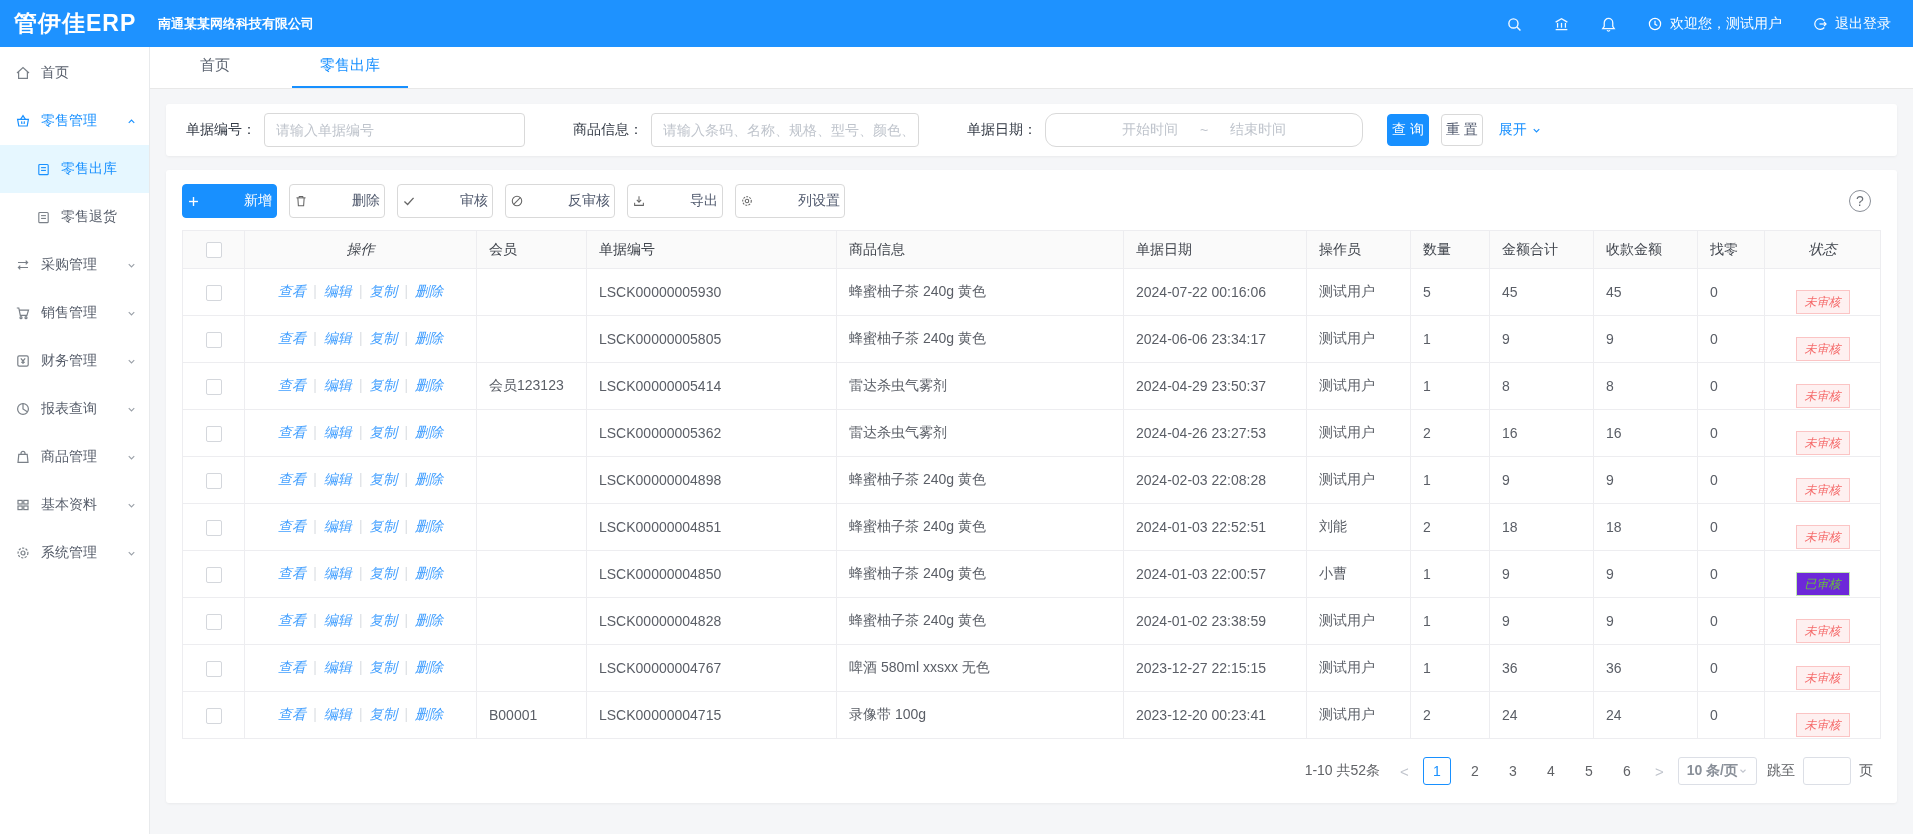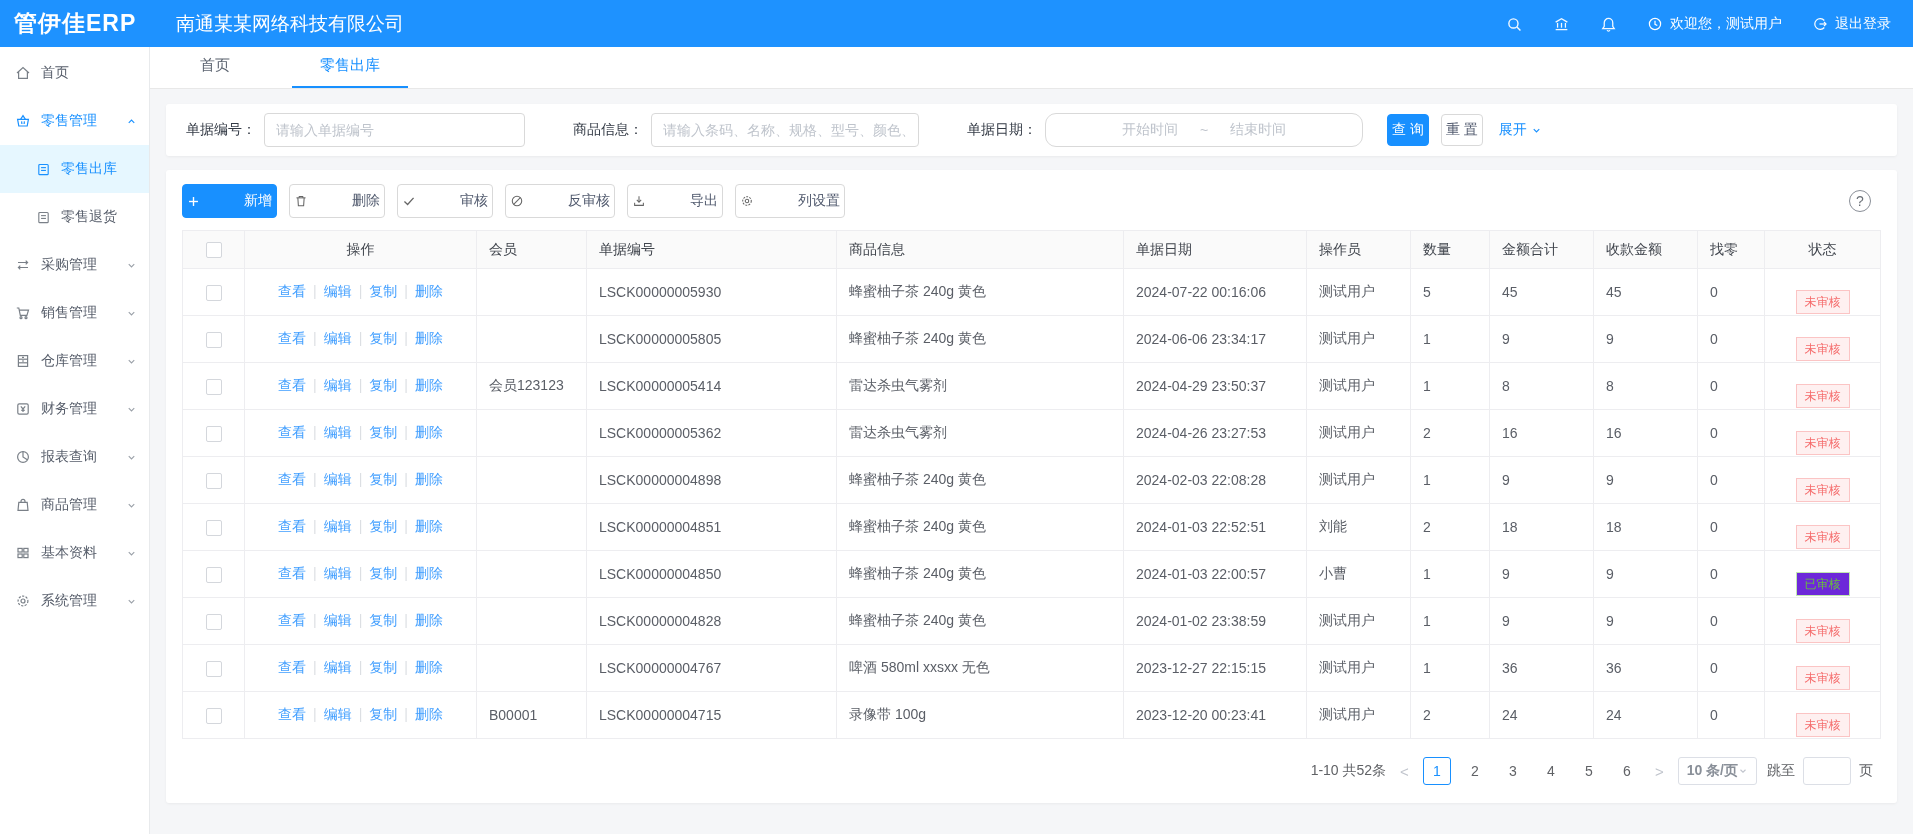--- a/index.html
+++ b/index.html
@@ -4,21 +4,21 @@
 <style>
   * { box-sizing: border-box; margin: 0; padding: 0; }
   html,body { width:1913px; height:834px; overflow:hidden;
     font-family:"Liberation Sans","DejaVu Sans",sans-serif; font-size:14px; color:#515a6e; background:#f5f6f8;}
   svg { display:block; }
 
   
   .topbar { height:47px; background:#1e92ff; display:flex; align-items:center; color:#fff; }
   .logo-area { width:150px; padding-left:14px; flex:0 0 auto; }
   .logo { font-size:23px; font-weight:bold; letter-spacing:1px; }
-  .company { font-size:19px; font-weight:400; margin-left:26px; }
+  .company { font-size:13px; font-weight:700; margin-left:8px; }
   .top-right { margin-left:auto; display:flex; align-items:flex-end; gap:30px; padding-right:22px; }
   .top-icon { cursor:pointer; opacity:.95; }
   .top-user, .top-logout { display:flex; align-items:center; gap:7px; font-size:14px; cursor:pointer; }
 
   
   .sidebar { position:absolute; left:0; top:47px; bottom:0; width:150px; background:#fff;
     border-right:1px solid #e8eaec; padding-top:2px; }
   .side-item { height:48px; display:flex; align-items:center; padding:0 12px 0 15px; cursor:pointer; color:#565d6a; }
   .side-item .sicon { margin-right:10px; color:#7a8088; }
   .side-item .slabel { font-size:14px; }
@@ -55,32 +55,32 @@
   .toolbar { display:flex; align-items:center; gap:12px; padding:4px 0 12px 0; }
   .tbtn { height:34px;gap:44px; }
   .help-circle { position:absolute; right:26px; top:20px; width:22px; height:22px; border:1px solid #8a8f98; border-radius:50%;
     color:#6b7077; font-size:14px; display:flex; align-items:center; justify-content:center; cursor:pointer; }
 
   
   table { width:100%; border-collapse:collapse; table-layout:fixed; }
   th, td { border:1px solid #ededf0; font-weight:normal; font-size:14px; }
   thead th { height:38px; background:#fafafa; color:#40454d; font-weight:500; text-align:left; padding:0 12px; }
   tbody td { height:47px; color:#5a5e66; padding:0 12px; overflow:hidden; white-space:nowrap; }
-  th.center, td.center { text-align:center; padding:0 4px; }
+  th.center, td.center { text-align:center; padding:0 4px;font-style:italic; }
   .checkbox { display:inline-block; width:16px; height:16px; border:1px solid #d4d7dc; border-radius:2px; background:#fff;
     vertical-align:middle; cursor:pointer; }
   .lnk { color:#409eff; cursor:pointer; text-decoration:none; }
   .sep { color:#dcdfe3; margin:0 7px; }
   .badge { display:inline-block; font-size:12px; line-height:1; padding:5px 8px; border-radius:0;margin-top:20px; }
   .badge.red   { color:#f56c6c; background:#fef0f0; border:1px solid #fbc4c4; }
   .badge.green { color:#67c23a; background:#6d28d9; border:1px solid #c2e7b0; }
 
   
   .pager { display:flex; align-items:center; justify-content:flex-end; gap:10px; padding:18px 8px 4px 0; color:#606266; }
-  .pg-total { }
+  .pg-total { margin-right:6px; }
   .pg-arrow { color:#c0c4cc; padding:0 4px; cursor:pointer; font-size:15px; }
   .pg-num { min-width:28px; height:28px; display:flex; align-items:center; justify-content:center; border-radius:3px;
     cursor:pointer; border:1px solid transparent; }
   .pg-num.active { border-color:#1890ff; color:#1890ff; background:#fff; }
   .pg-size { height:28px; border:1px solid #dcdfe6; border-radius:3px; padding:0 8px; display:flex; align-items:center; gap:0;
     color:#8a9099; cursor:pointer;font-weight:bold; }
   .pg-jump { display:flex; align-items:center; gap:8px; }
   .pg-jump input { width:48px; height:28px; border:1px solid #dcdfe6; border-radius:3px; outline:none; padding:0 6px; }
 </style>
 </head>
@@ -197,37 +197,20 @@
   </div>
   <div class="side-item">
     <span class="sicon">
         <svg width="16" height="16" viewBox="0 0 16 16" fill="none" stroke="currentColor" stroke-width="1.2">
           <path d="M1.8 3 H3.8 L5.3 10.4 H11.9 L13.5 5.2 H4.3"></path>
           <circle cx="6" cy="12.7" r="1"></circle>
           <circle cx="11" cy="12.7" r="1"></circle>
         </svg>
       </span>
     <span class="slabel">销售管理</span>
-    <span class="caret">
-        <svg width="11" height="11" viewBox="0 0 16 16" fill="none" stroke="currentColor" stroke-width="1.6">
-          <path d="M4 6 L8 10 L12 6"></path>
-        </svg>
-      </span>
-  </div>
-  <div class="side-item">
-    <span class="sicon">
-        <svg width="16" height="16" viewBox="0 0 16 16" fill="none" stroke="currentColor" stroke-width="1.2">
-          <rect x="3.4" y="2.6" width="9.2" height="10.8"></rect>
-          <line x1="3.4" y1="6.2" x2="12.6" y2="6.2"></line>
-          <line x1="3.4" y1="9.8" x2="12.6" y2="9.8"></line>
-          <line x1="7" y1="4.4" x2="9" y2="4.4"></line>
-          <line x1="7" y1="8" x2="9" y2="8"></line>
-        </svg>
-      </span>
-    <span class="slabel">仓库管理</span>
     <span class="caret">
         <svg width="11" height="11" viewBox="0 0 16 16" fill="none" stroke="currentColor" stroke-width="1.6">
           <path d="M4 6 L8 10 L12 6"></path>
         </svg>
       </span>
   </div>
   <div class="side-item">
     <span class="sicon">
         <svg width="16" height="16" viewBox="0 0 16 16" fill="none" stroke="currentColor" stroke-width="1.2">
           <rect x="2.8" y="2.8" width="10.4" height="10.4" rx="1.4"></rect>

